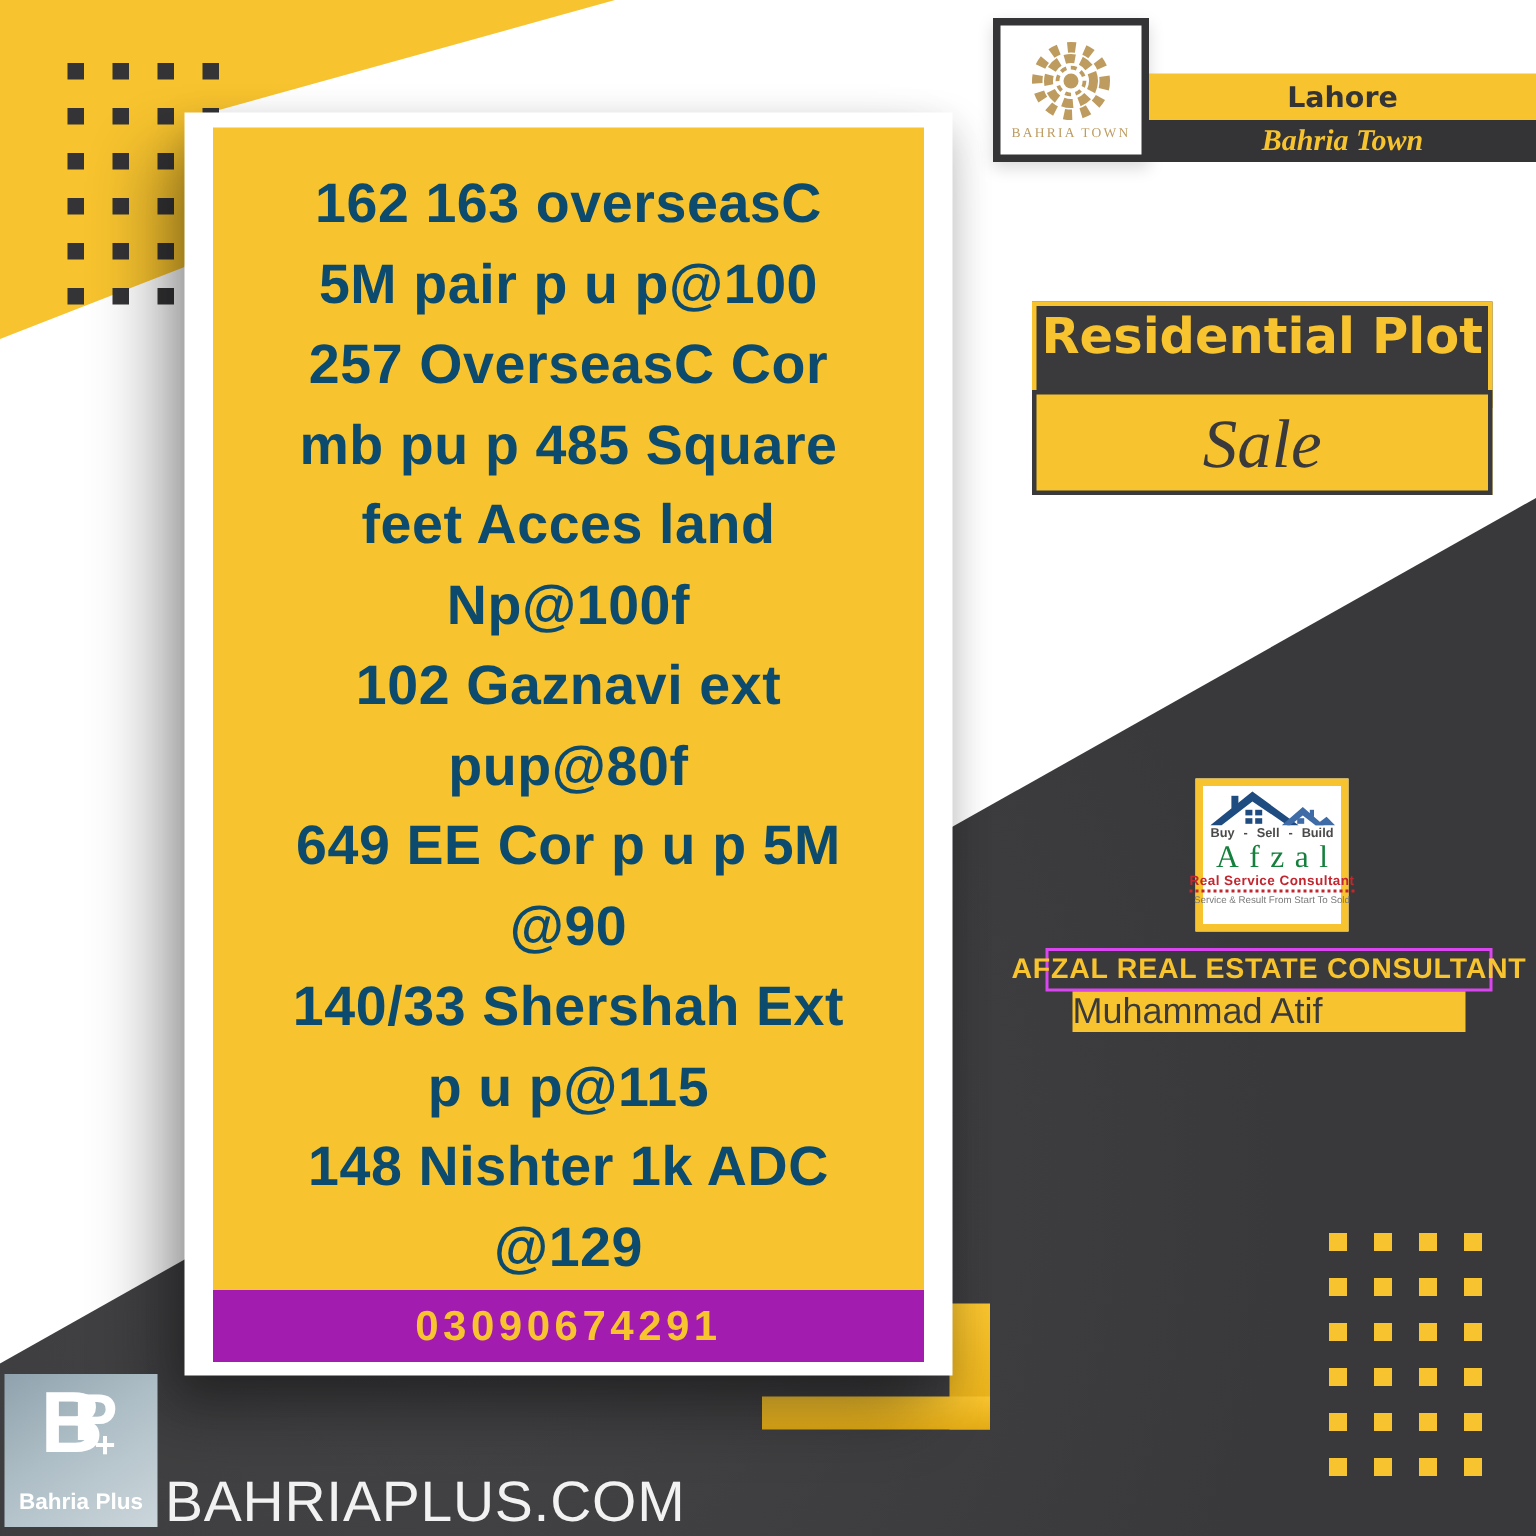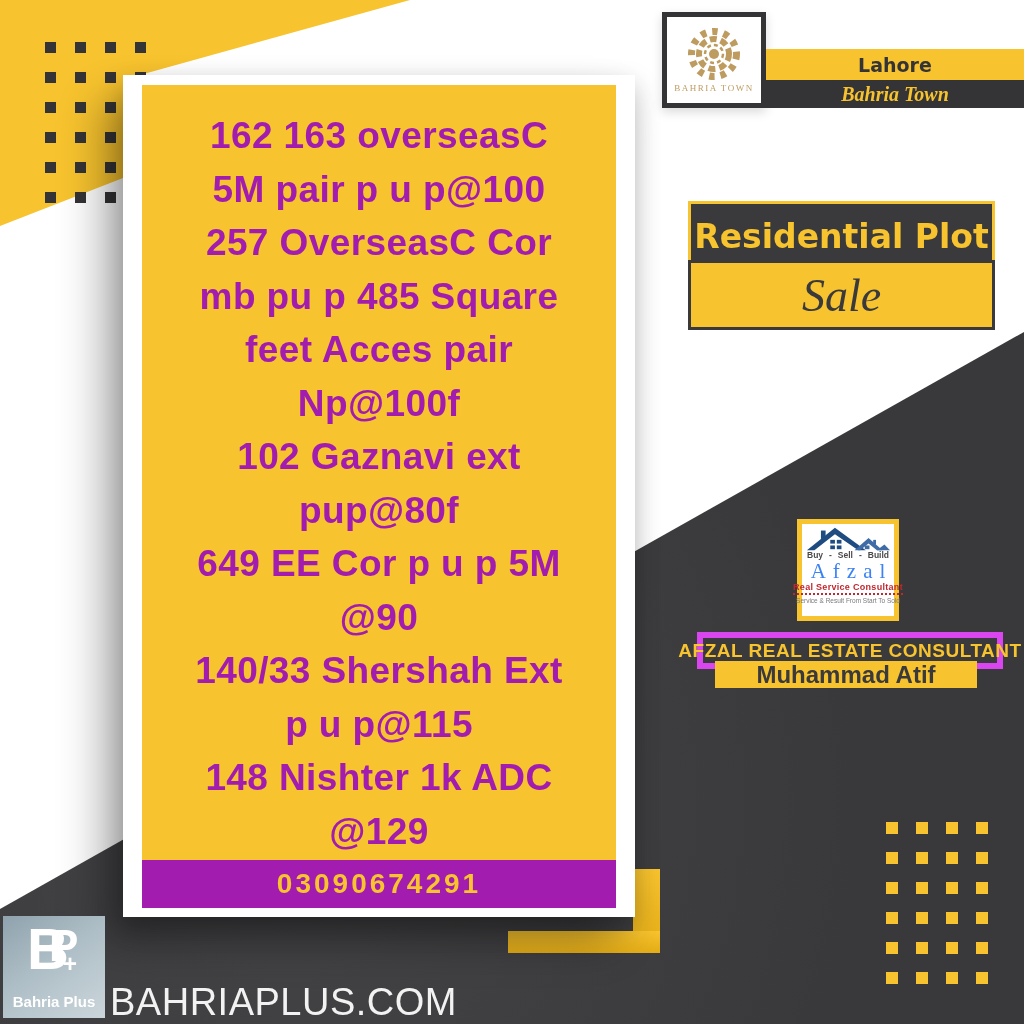--- a/index.html
+++ b/index.html
@@ -28,21 +28,21 @@
     background:linear-gradient(180deg,#F7C32E,#E3AC17);}
   
   .card{
     position:absolute;left:123px;top:75px;width:512px;height:842px;background:#ffffff;
     box-shadow:-22px 26px 40px rgba(0,0,0,.30), 0 10px 24px rgba(0,0,0,.22);
   }
   .card-inner{position:absolute;left:19px;top:10px;width:474px;height:823px;background:#F7C32E;}
   .card-lines{
     position:absolute;left:0;right:0;top:24px;bottom:48px;
     text-align:center;font-weight:bold;font-size:37px;line-height:53.5px;
-    color:#a21caf;letter-spacing:.4px;
+    color:#0c4a6e;letter-spacing:.4px;
   }
   .phone-bar{
     position:absolute;left:0;right:0;bottom:0;height:48px;background:#a21caf;
     display:flex;align-items:center;justify-content:center;
     color:#F7C32E;font-weight:bold;font-size:28px;letter-spacing:3px;
   }
   
   .bt-logo-box{
     position:absolute;left:662px;top:12px;width:94px;height:86px;background:#ffffff;
     border:5px solid #343436;box-shadow:0 4px 10px rgba(0,0,0,.15);
@@ -57,50 +57,50 @@
   }
   .ribbon-bt{
     position:absolute;left:766px;top:80px;width:258px;height:28px;background:#343436;
     display:flex;align-items:center;justify-content:center;
     font-family:"Liberation Serif",serif;font-style:italic;font-weight:bold;
     font-size:20px;color:#F7C32E;
   }
   
   .res-box{
     position:absolute;left:688px;top:201px;width:301px;height:65px;background:#3A3A3C;
-    border:3px solid #F7C32E;display:flex;align-items:center;justify-content:center;
+    border:3px solid #F7C32E;display:flex;align-items:flex-start;justify-content:center;
     font-family:"DejaVu Sans",sans-serif;font-weight:bold;font-size:33px;color:#F7C32E;
     white-space:nowrap;
   }
   .sale-box{
     position:absolute;left:688px;top:260px;width:301px;height:64px;background:#F7C32E;
     border:3px solid #3A3A3C;display:flex;align-items:center;justify-content:center;
     font-family:"Liberation Serif",serif;font-style:italic;font-size:46px;color:#3A3A3C;
   }
   
   .afzal-box{
     position:absolute;left:797px;top:519px;width:92px;height:92px;background:#ffffff;
     border:5px solid #F7C32E;display:flex;flex-direction:column;align-items:center;
   }
   .bsb-row{width:82px;display:flex;justify-content:space-between;
     font-size:8.5px;font-weight:bold;color:#4A4A4A;margin-top:-2px;}
   .afzal-title{font-family:"Liberation Serif",serif;font-size:21px;line-height:22px;
-    color:#3b82f6;letter-spacing:7px;text-indent:7px;}
+    color:#15803d;letter-spacing:7px;text-indent:7px;}
   .afzal-sub{font-size:9px;font-weight:bold;color:#C2272F;letter-spacing:.3px;
     border-bottom:2px dotted #C2272F;padding-bottom:1px;white-space:nowrap;}
   .afzal-tag{font-size:6.5px;color:#7A7A7A;margin-top:2px;white-space:nowrap;}
   .afzal-ribbon{
     position:absolute;left:697px;top:632px;width:294px;height:25px;background:#3A3A3C;
-    border:6px solid #d946ef;display:flex;align-items:center;justify-content:center;
+    border:2px solid #d946ef;display:flex;align-items:center;justify-content:center;
     font-weight:bold;font-size:19px;color:#F7C32E;letter-spacing:.5px;white-space:nowrap;
   }
   .atif-bar{
     position:absolute;left:715px;top:661px;width:262px;height:27px;background:#F7C32E;
-    display:flex;align-items:center;justify-content:center;
-    font-weight:bold;font-size:24px;color:#3A3A3C;
+    display:flex;align-items:center;justify-content:flex-start;
+    font-weight:normal;font-size:24px;color:#3A3A3C;
   }
   
   .bp-logo{
     position:absolute;left:3px;top:916px;width:102px;height:102px;
     background:linear-gradient(145deg,#8FA2AD 0%,#AEBEC6 45%,#CBD6DB 100%);
   }
   .bp-mark{position:absolute;left:0;top:4px;width:100%;height:64px;color:#ffffff;}
   .bp-b{position:absolute;left:24px;top:0;font-weight:bold;font-size:58px;line-height:58px;}
   .bp-p{position:absolute;left:46px;top:4px;font-weight:bold;font-size:44px;line-height:44px;}
   .bp-plus{position:absolute;left:60px;top:32px;font-weight:bold;font-size:24px;line-height:24px;}
@@ -173,21 +173,21 @@
   <div class="bracket-v"></div>
   <div class="bracket-h"></div>
 
   <div class="card">
     <div class="card-inner">
       <div class="card-lines">
           <div class="card-line">162 163 overseasC</div>
           <div class="card-line">5M pair p u p@100</div>
           <div class="card-line">257 OverseasC Cor</div>
           <div class="card-line">mb pu p 485 Square</div>
-          <div class="card-line">feet Acces pair</div>
+          <div class="card-line">feet Acces land</div>
           <div class="card-line">Np@100f</div>
           <div class="card-line">102 Gaznavi ext</div>
           <div class="card-line">pup@80f</div>
           <div class="card-line">649 EE Cor p u p 5M</div>
           <div class="card-line">@90</div>
           <div class="card-line">140/33 Shershah Ext</div>
           <div class="card-line">p u p@115</div>
           <div class="card-line">148 Nishter 1k ADC</div>
           <div class="card-line">@129</div>
         </div>

